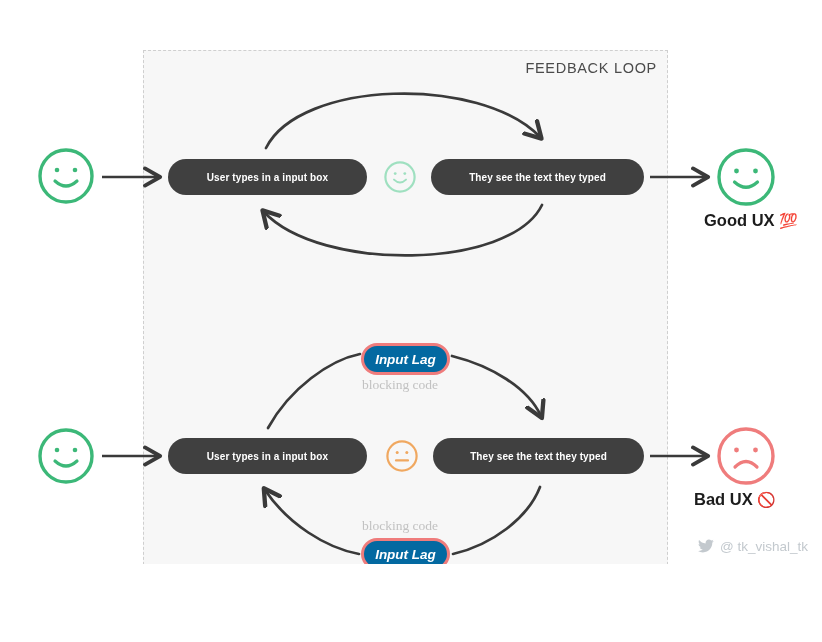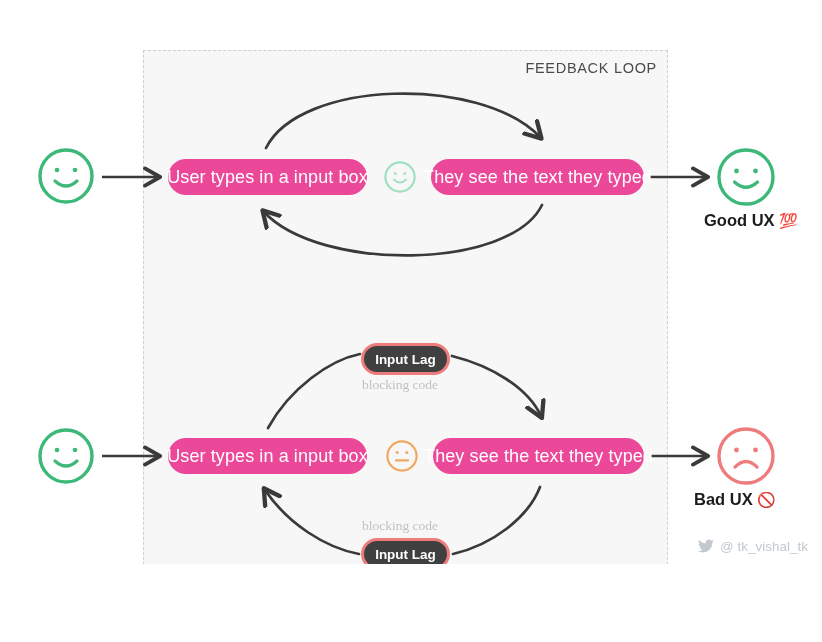--- a/index.html
+++ b/index.html
@@ -46,52 +46,53 @@
     left: 0;
     top: 0;
     width: 822px;
     height: 642px;
     pointer-events: none;
   }
 
   
   .pill {
     position: absolute;
-    background: #ec4899;
+    background: #404040;
     color: #ffffff;
     border-radius: 22px;
-    font-size: 18px;
-    font-weight: normal;
+    font-size: 10px;
+    font-weight: bold;
     display: flex;
     align-items: center;
     justify-content: center;
     letter-spacing: 0.1px;
     box-sizing: border-box;
     white-space: nowrap;
   }
   .pill-left  { left: 168px; width: 199px; height: 36px; }
   .pill-right { left: 431px; width: 213px; height: 36px; }
   .row-top    { top: 159px; }
   .row-bottom { top: 438px; }
   .pill-right.row-bottom { left: 433px; width: 211px; }
 
   
   .lag-badge {
     position: absolute;
-    background: #404040;
+    background: #0369a1;
     color: #ffffff;
     border: 3px solid #ef7c7c;
     border-radius: 18px;
     font-size: 13.5px;
     font-weight: bold;
     display: flex;
     align-items: center;
     justify-content: center;
     box-sizing: border-box;
     white-space: nowrap;
+    font-style: italic;
   }
   .lag-top    { left: 361px; top: 343px; width: 89px; height: 32px; }
   .lag-bottom { left: 361px; top: 538px; width: 89px; height: 32px; }
 
   .blocking-label {
     position: absolute;
     font-size: 13.5px;
     color: #c2c2c2;
     white-space: nowrap;
     font-family: Liberation Serif, serif;

